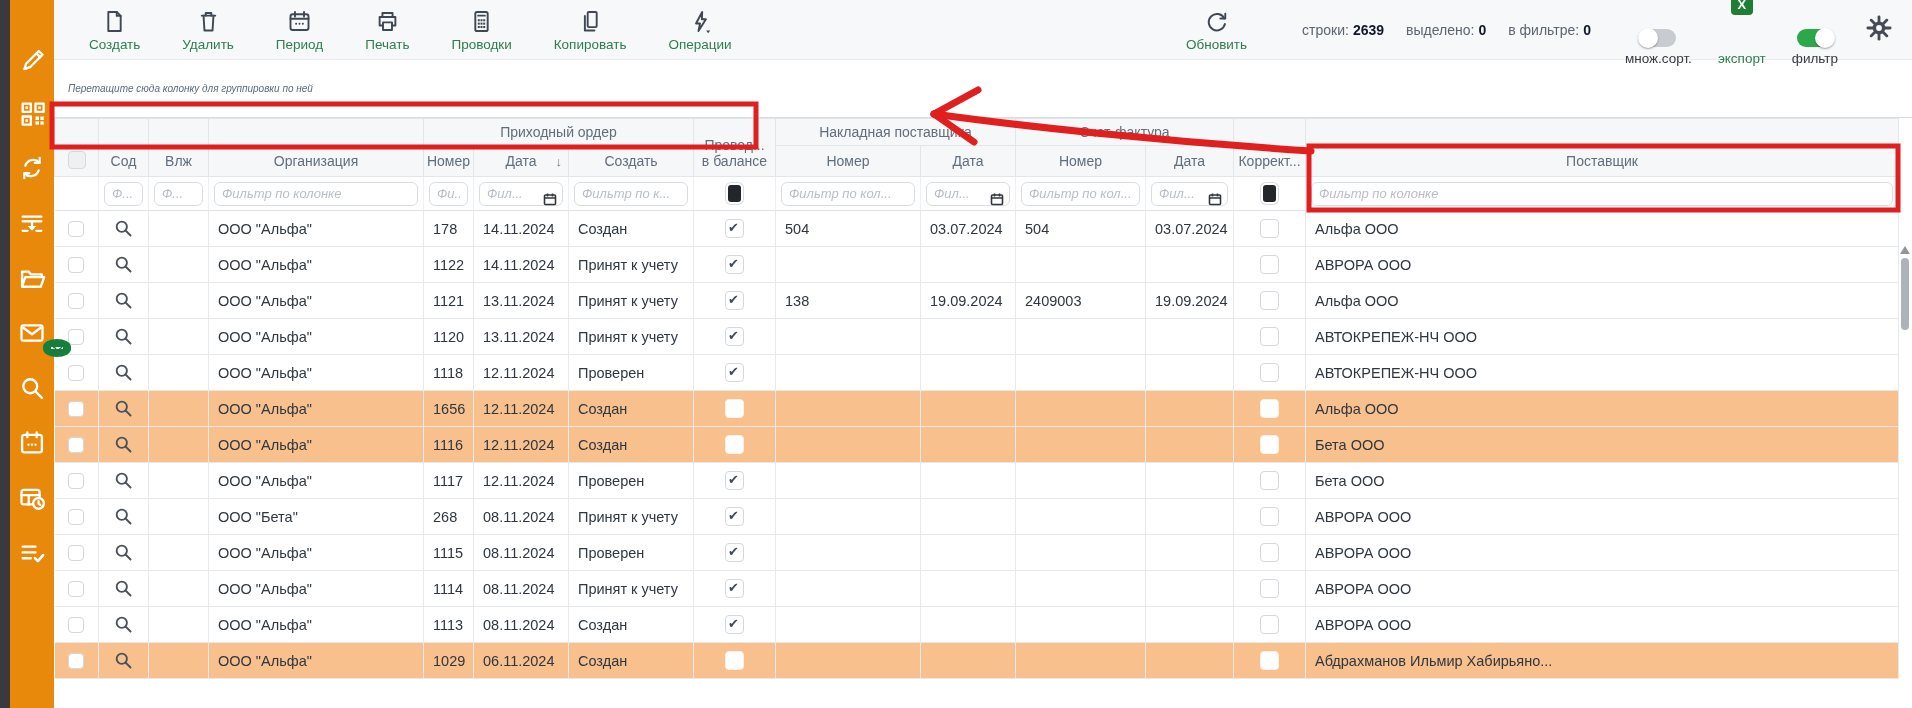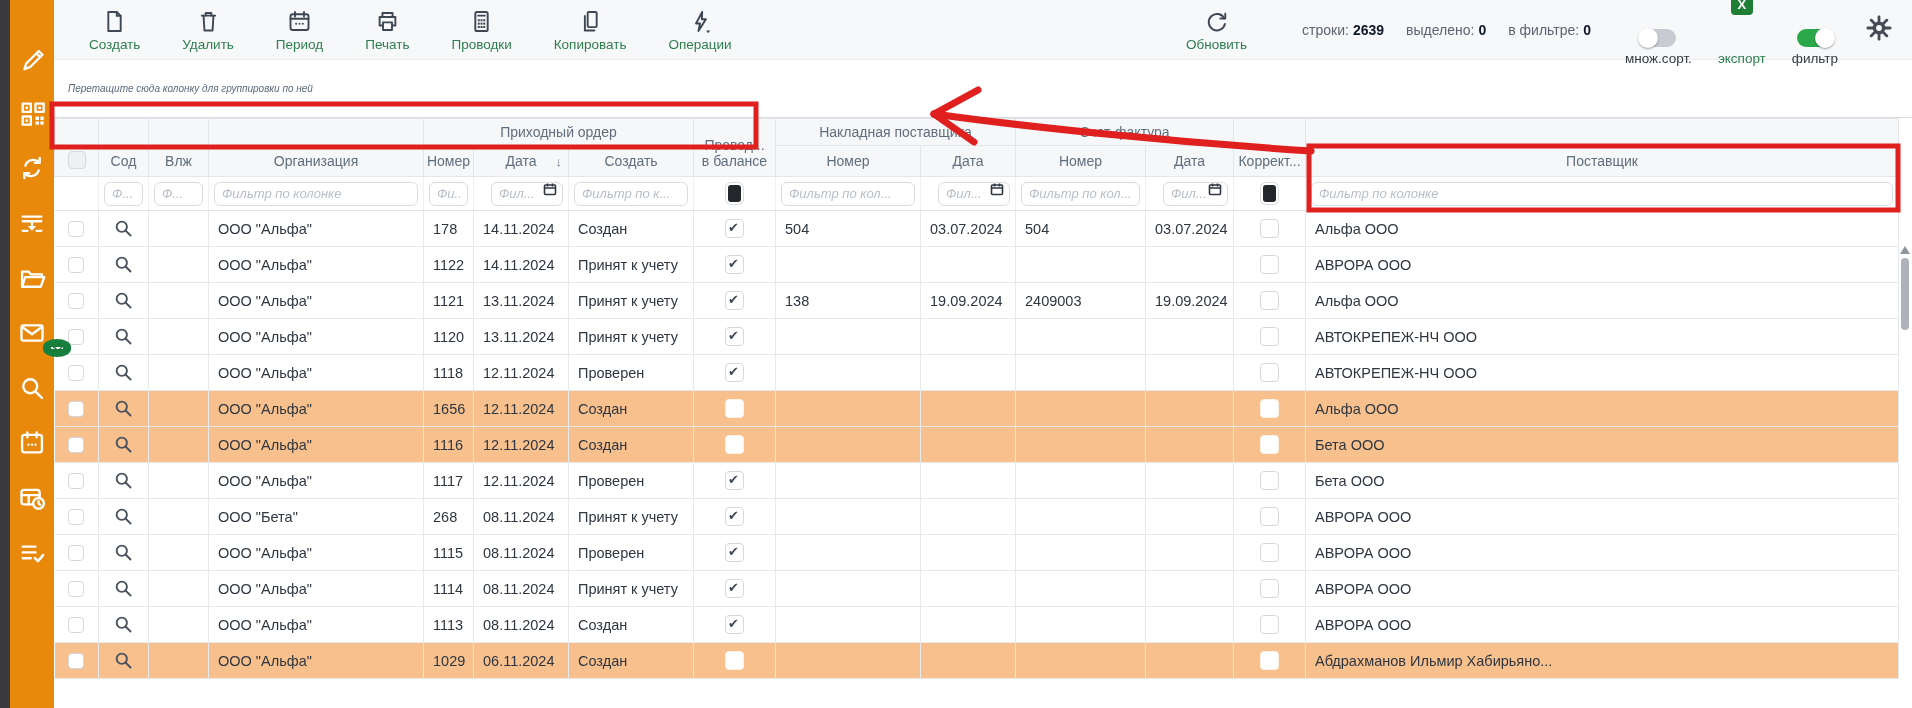--- a/index.html
+++ b/index.html
@@ -55,21 +55,21 @@
   .grouphint { font-style:italic; font-size:10px; color:#5a6b7d; }
 
   
   table.grid { border-collapse:collapse; table-layout:fixed; width:1844px; }
   .grid th, .grid td { border-right:1px solid #e7eaed; overflow:hidden; white-space:nowrap; }
   .grid thead th { background:#f6f7f8; color:#5f6e7e; font-weight:normal; font-size:14px; border:1px solid #e2e5e9; }
   .grid thead tr.r1 th { height:27px; }
   .grid thead tr.r2 th { height:31px; }
   .grid thead th.vspan { vertical-align:bottom; padding-bottom:7px; }
   .grid thead tr.filters td { background:#fff; height:34px; border-bottom:1px solid #dfe2e6; border-right:1px solid #eef0f2; padding:0 5px; }
-  .grid .fwrap { position:relative; display:flex; align-items:flex-start;margin-left:12px; }
+  .grid .fwrap { position:relative; display:flex; align-items:flex-end; }
   .grid input.flt { width:100%; height:24px; border:1px solid #d9dde2; border-radius:6px; font-size:13px; padding:0 7px;
                     color:#333; font-family:"Liberation Sans",sans-serif; background:#fff; }
   .grid input.flt::placeholder { color:#b7bec7; font-style:italic; }
   .grid input.flt.withcal { padding-right:20px; }
   .calico { position:absolute; right:6px; width:14px; height:14px; pointer-events:none; }
   .calico svg { width:14px; height:14px; stroke:#2f3640; fill:none; stroke-width:1.6; }
   .boolflt { display:block; margin:0 auto; width:13px; height:17px; background:#23272c; border-radius:3px;
              box-shadow:0 0 0 2px #fff, 0 0 0 3px #d9dde2; cursor:pointer; }
   .sortarrow { position:absolute; right:6px; top:50%; transform:translateY(-50%); color:#6b7a89; font-size:13px; }
   .relcell { position:relative; }

